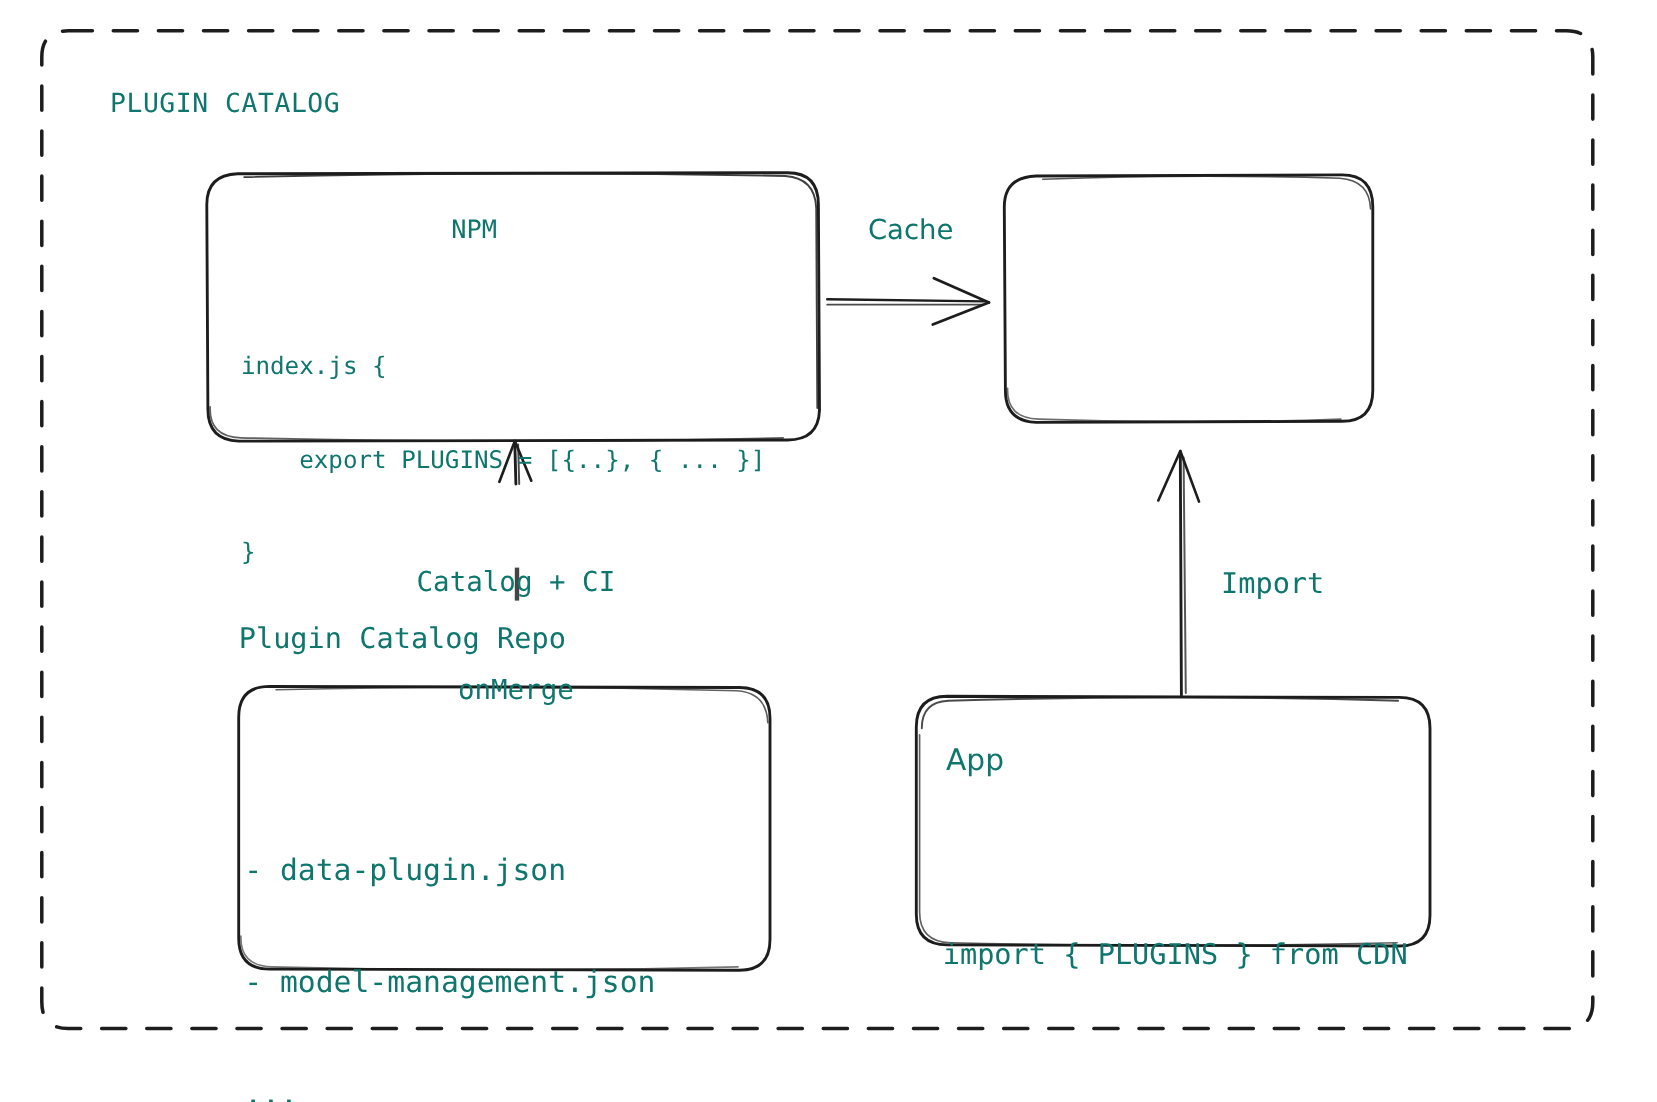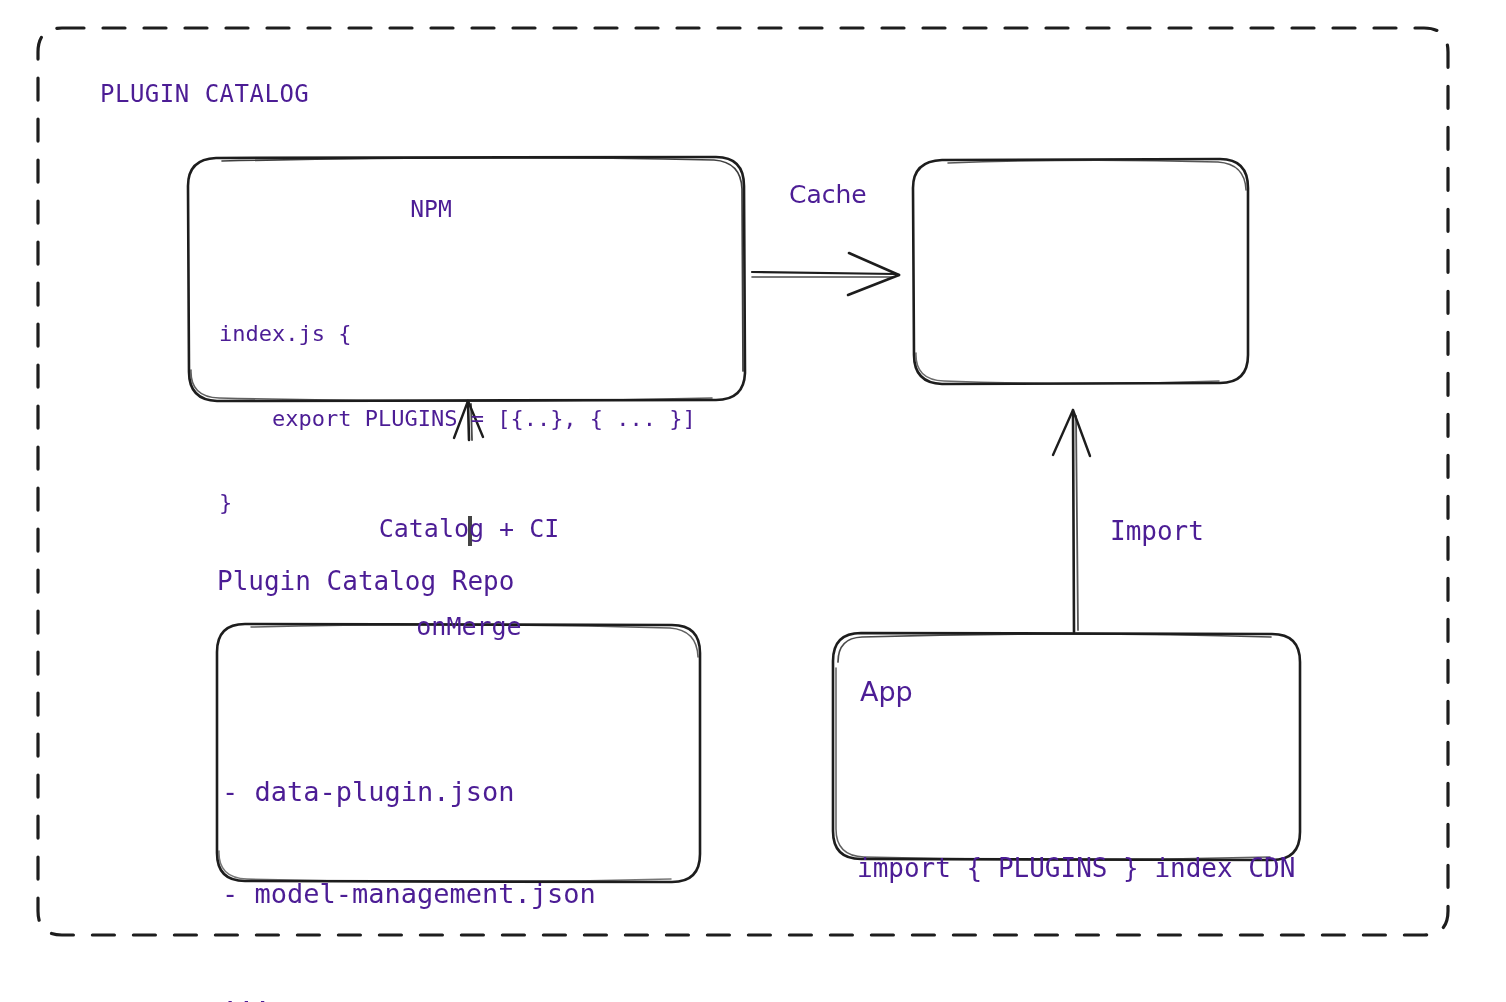--- a/index.html
+++ b/index.html
@@ -18,21 +18,21 @@
   }
   #sketch {
     position: absolute;
     left: 0;
     top: 0;
     width: 1506px;
     height: 1002px;
   }
   .lbl {
     position: absolute;
-    color: #4c1d95;
+    color: #0f766e;
     white-space: pre;
     line-height: 1.0;
   }
   .mono {
     font-family: "DejaVu Sans Mono", "Liberation Mono", monospace;
   }
   .sans {
     font-family: "DejaVu Sans", "Liberation Sans", sans-serif;
   }
   .group-title {
@@ -56,21 +56,21 @@
   }
   .cdn-title {
     left: 912px;
     top: 262px;
     width: 336px;
     text-align: center;
     font-size: 26px;
   }
   .cache-lbl {
     left: 789px;
-    top: 182px;
+    top: 196px;
     font-size: 25px;
   }
   .webpack-lbl {
     left: 308px;
     top: 448px;
     width: 322px;
     text-align: center;
     font-size: 25px;
     line-height: 1.3;
   }
@@ -184,19 +184,19 @@
 
   <div class="lbl mono repo-list">
     <div>- data-plugin.json</div>
     <div>- model-management.json</div>
     <div>...</div>
   </div>
 
   <div class="lbl sans app-title">App</div>
 
   <div class="lbl mono app-code">
-    <div>import { PLUGINS } index CDN</div>
+    <div>import { PLUGINS } from CDN</div>
     <div>PLUGINS.forEach {}</div>
   </div>
 
   <div class="lbl mono import-lbl">Import</div>
 
 </div>
 
 </body></html>

